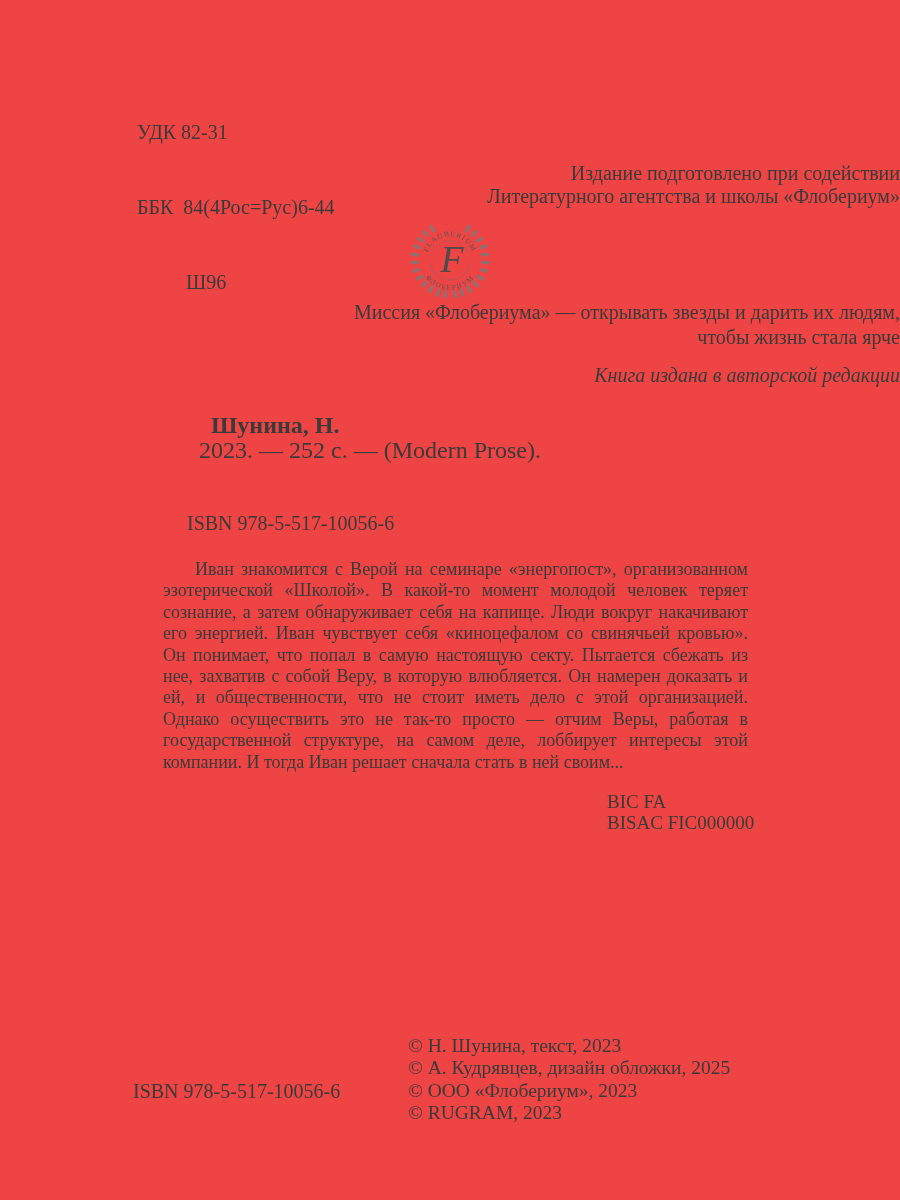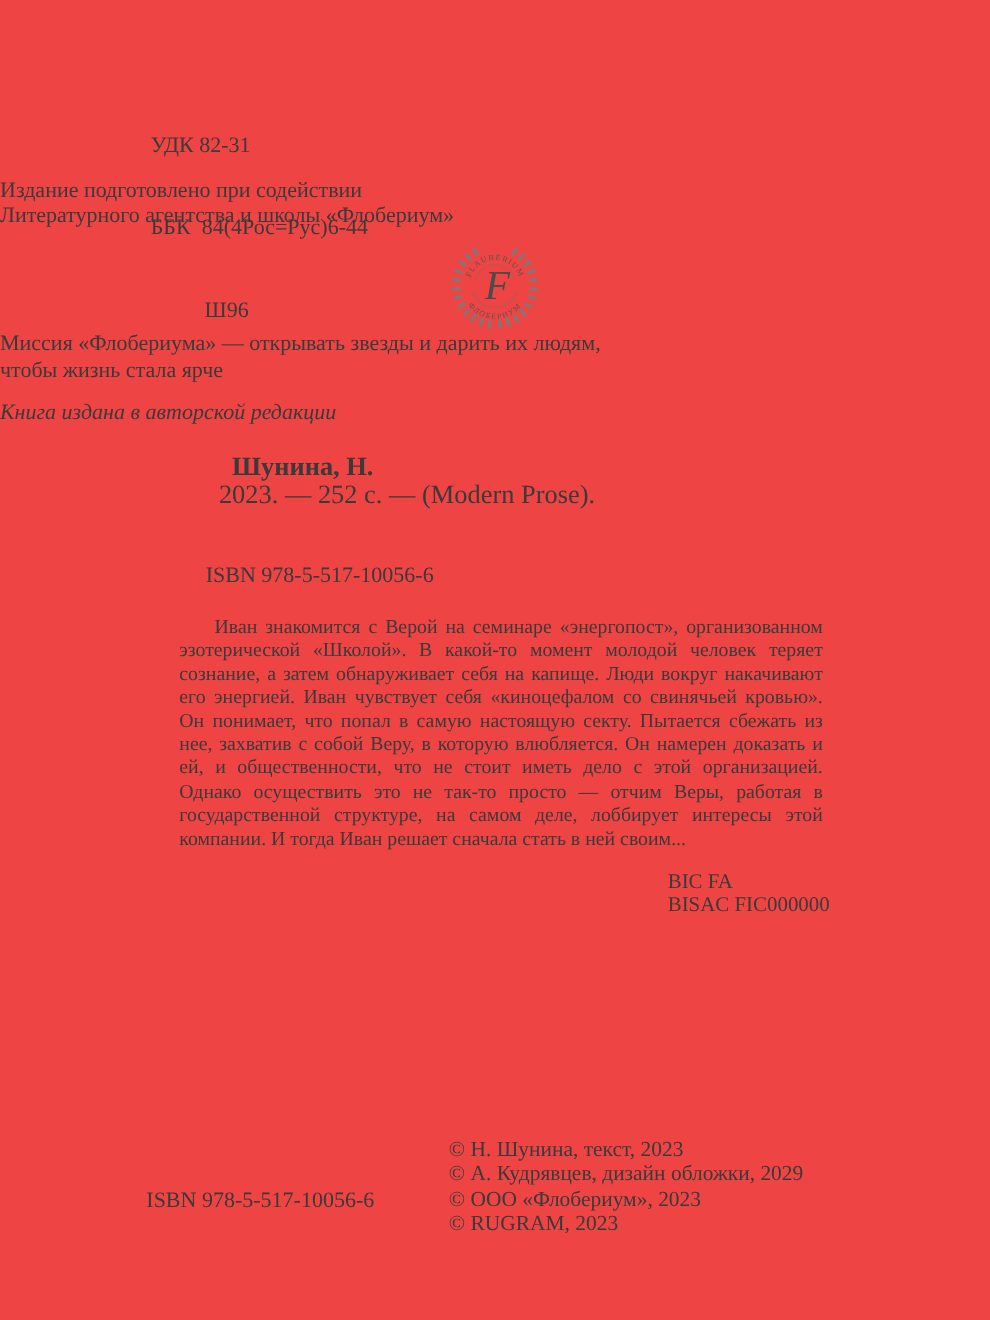--- a/index.html
+++ b/index.html
@@ -10,21 +10,21 @@
     background:#ef4444;
     color:#3a3a3a;
     font-family:"Liberation Serif", serif;
     overflow:hidden;
   }
   .abs{position:absolute;}
   
   .classification{left:137px;top:70px;font-size:20px;line-height:25px;white-space:pre;}
   .classification .sign-indent{padding-left:49px;}
   
-  .center-block{left:0;width:900px;text-align:left;}
+  .center-block{left:0;width:900px;text-align:right;}
   .edition-note{top:162px;font-size:20px;line-height:23px;}
   .mission{top:300px;font-size:20px;line-height:24.5px;}
   .edition-statement{top:364px;font-size:20px;font-style:italic;}
   
   .logo-wrap{left:399px;top:219px;width:102px;height:81px;}
   
   .catalog{left:135px;top:413px;font-size:24px;line-height:25px;margin-left:24px;}
   .catalog .cc-author{font-weight:bold;padding-left:52px;}
   .catalog .cc-sign{display:inline-block;width:50px;}
   .catalog .cc-cont{padding-left:40px;}
@@ -127,20 +127,20 @@
 
   <div class="abs annotation">Иван знакомится с Верой на семинаре «энергопост», организованном эзотерической «Школой». В какой-то момент молодой человек теряет сознание, а затем обнаруживает себя на капище. Люди вокруг накачивают его энергией. Иван чувствует себя «киноцефалом со свинячьей кровью». Он понимает, что попал в самую настоящую секту. Пытается сбежать из нее, захватив с собой Веру, в которую влюбляется. Он намерен доказать и ей, и общественности, что не стоит иметь дело с этой организацией. Однако осуществить это не так-то просто — отчим Веры, работая в государственной структуре, на самом деле, лоббирует интересы этой компании. И тогда Иван решает сначала стать в ней своим...</div>
 
   <div class="abs codes">
     <div>BIC FA</div>
     <div>BISAC FIC000000</div>
   </div>
 
   <div class="abs copyrights">
     <div>© Н. Шунина, текст, 2023</div>
-    <div>© А. Кудрявцев, дизайн обложки, 2029</div>
+    <div>© А. Кудрявцев, дизайн обложки, 2025</div>
     <div>© ООО «Флобериум», 2023</div>
     <div>© RUGRAM, 2023</div>
   </div>
 
   <div class="abs footer-isbn">ISBN 978-5-517-10056-6</div>
 
 </div>
 
 </body></html>

